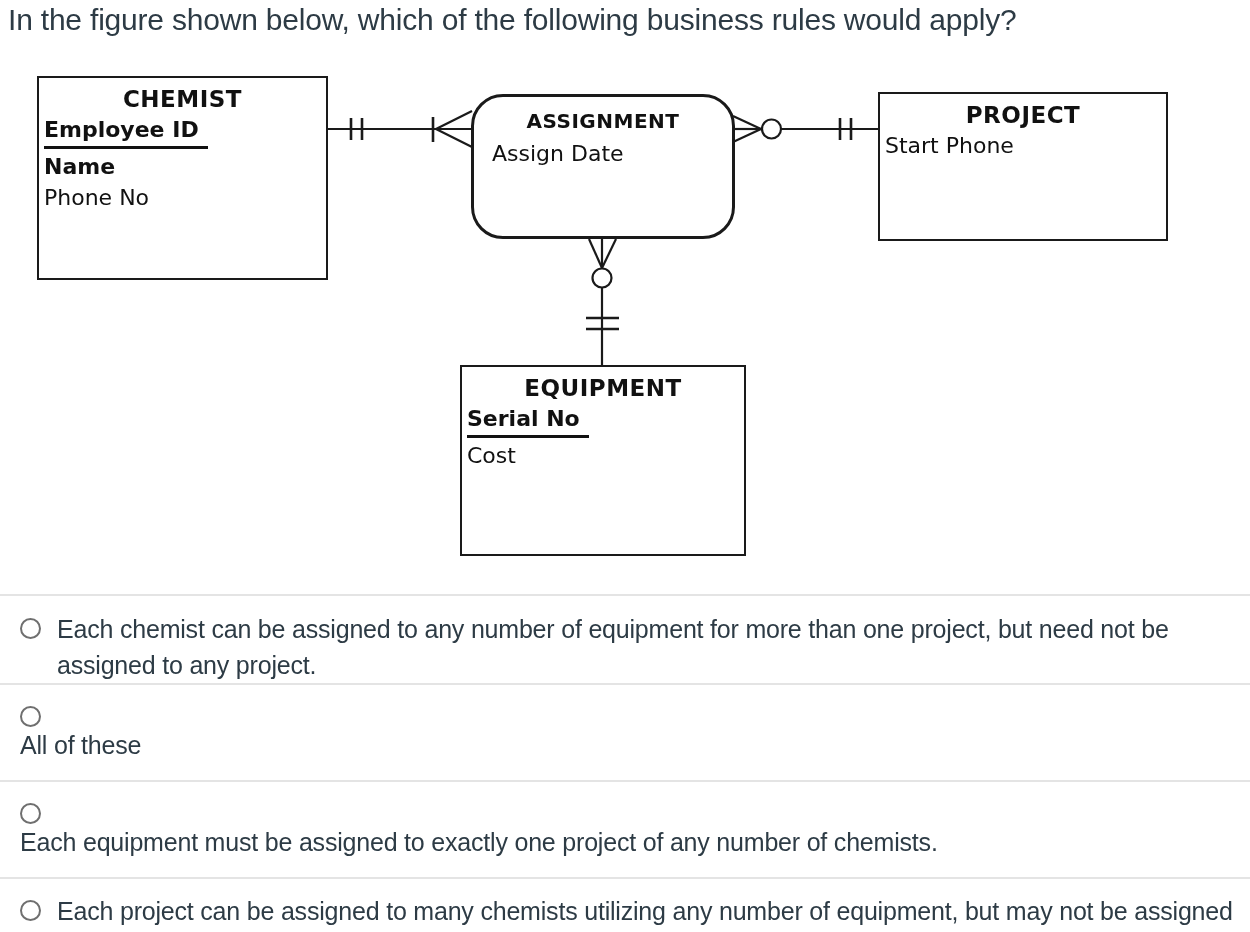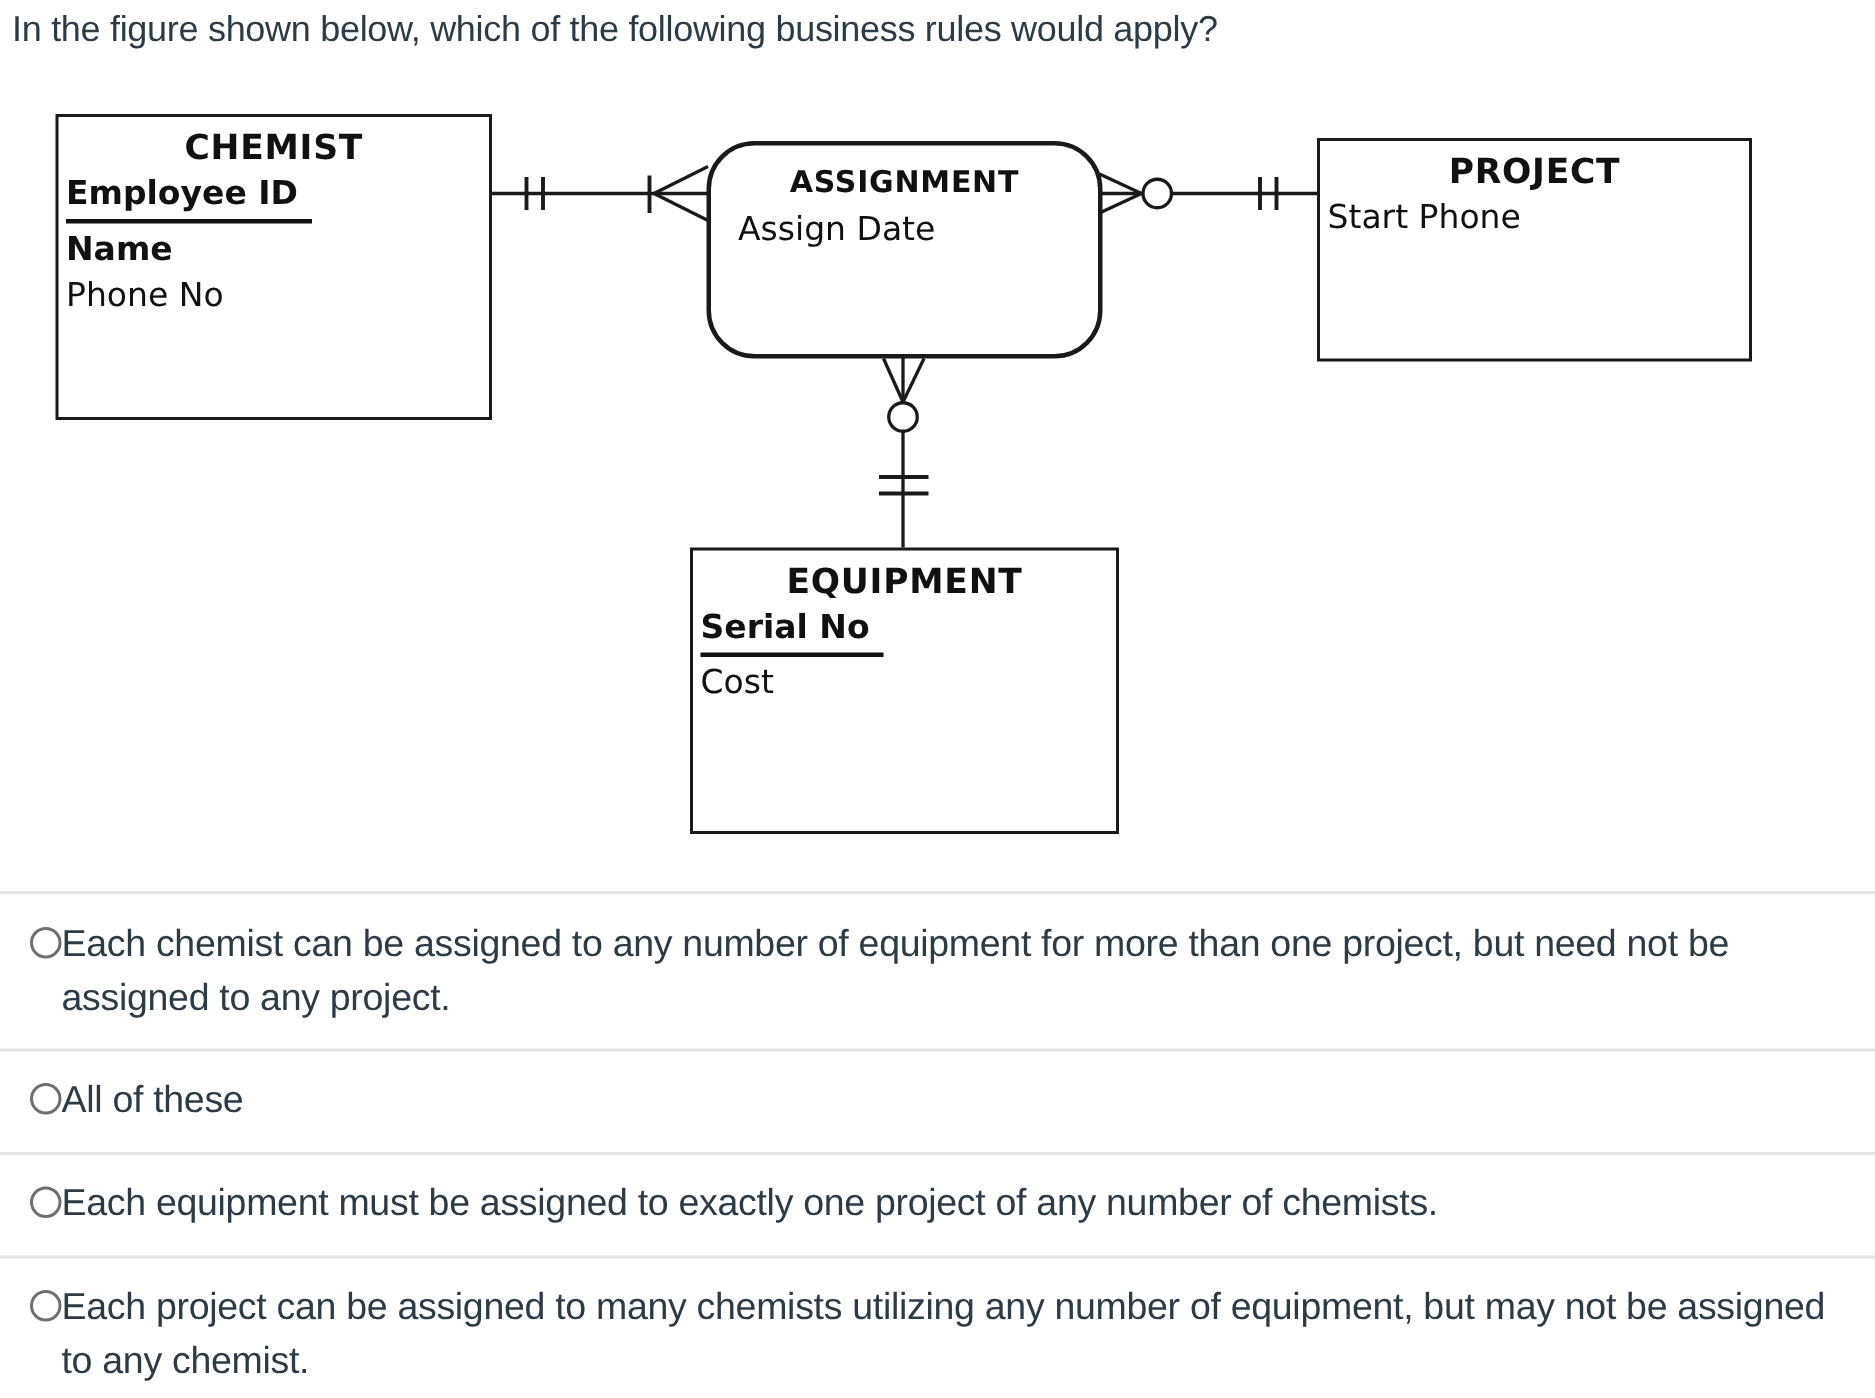--- a/index.html
+++ b/index.html
@@ -11,21 +11,21 @@
     font-family: "Liberation Sans", sans-serif;
     overflow: hidden;
   }
 
   
   .question-title {
     position: absolute;
     left: 8px;
     top: 2px;
     width: 1100px;
-    font-size: 24px;
+    font-size: 30px;
     line-height: 36px;
     letter-spacing: -0.2px;
     color: #2d3b45;
     font-weight: 400;
   }
 
   
   .diagram { position: absolute; left: 0; top: 0; width: 1250px; height: 560px; }
   .connectors { position: absolute; left: 0; top: 0; z-index: 1; }
   .connectors line { stroke: #1a1a1a; stroke-width: 2.2; }
@@ -65,24 +65,25 @@
     margin-bottom: 2px;
   }
   .attr-bold { font-weight: bold; }
 
   
   .options { position: absolute; left: 0; top: 594px; width: 1250px; }
   .opt-row {
     box-sizing: border-box;
     display: flex;
     align-items: flex-start;
+    column-gap: 16px;
     border-top: 2px solid #e4e4e4;
-    padding: 15px 5px 16px 20px;
-  }
-  .opt-row.single { padding-top: 14px; padding-bottom: 17px; }
+    padding: 15px 5px 0 20px;
+  }
+  .opt-row.single { padding-top: 14px; padding-bottom: 17px; flex-direction: column; }
   .opt-row.last { padding-top: 14px; padding-bottom: 7px; }
   .radio {
     flex: 0 0 auto;
     width: 21px;
     height: 21px;
     margin-top: 7px;
     border: 2px solid #6f6f6f;
     border-radius: 50%;
     background: #ffffff;
     box-sizing: border-box;

